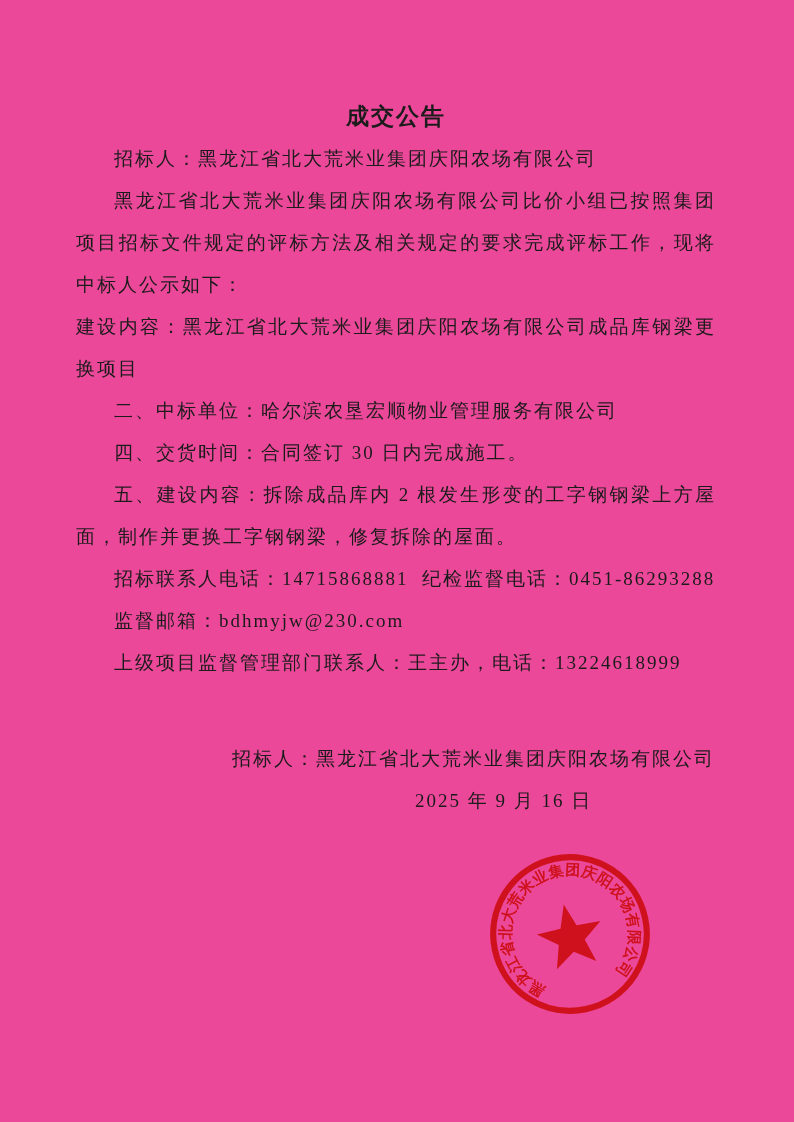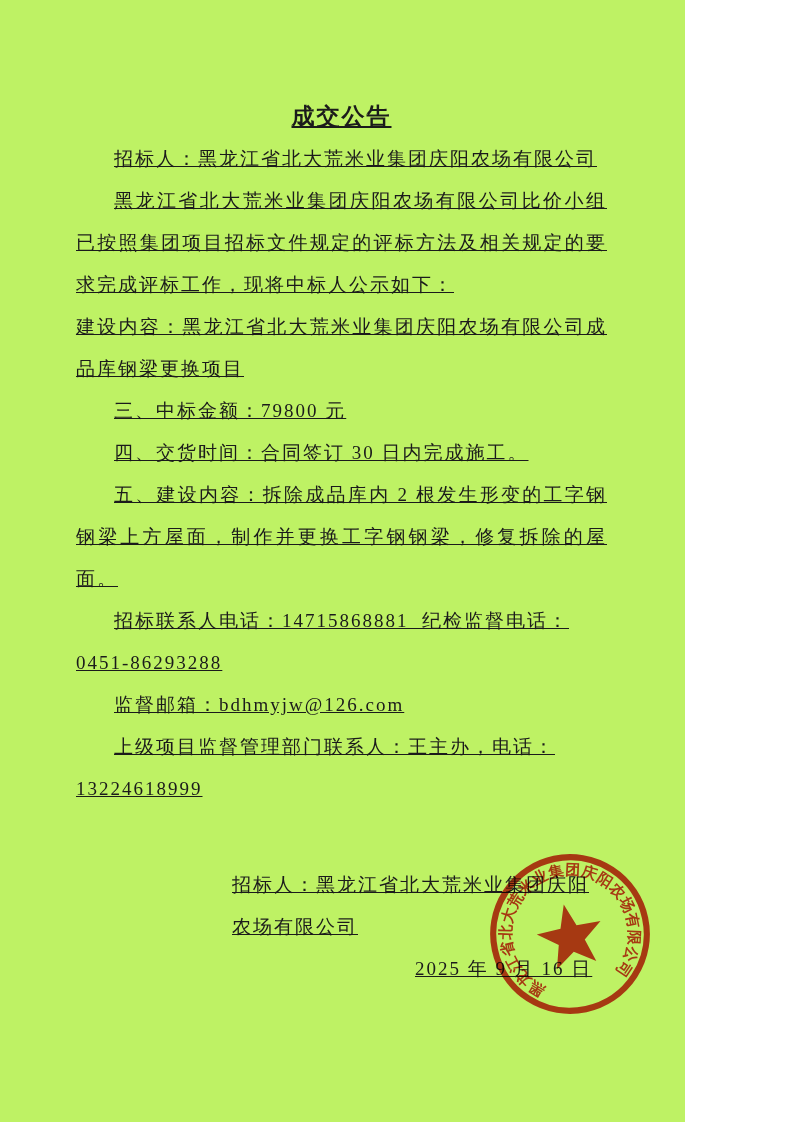--- a/index.html
+++ b/index.html
@@ -2,29 +2,28 @@
 <html><head>
 <meta charset="utf-8">
 <style>
   html, body {
     margin: 0;
     padding: 0;
     background: #ffffff;
   }
   .page {
     position: relative;
-    width: 685px;
+    width: 794px;
     height: 1122px;
     box-sizing: border-box;
     padding: 96px 78px 0 76px;
     overflow: hidden;
-    background: #bef264;
+    background: #ec4899;
     font-family: "Liberation Serif", serif;
     color: #1b1b1b;
-    text-decoration: underline;
   }
   .doc-title {
     margin: 0;
     font-size: 23px;
     font-weight: bold;
     text-align: center;
     letter-spacing: 2px;
     line-height: 42px;
   }
   .para {
@@ -70,25 +69,25 @@
 <body>
 
 <div class="page">
 
   <h1 class="doc-title">成交公告</h1>
 
   <div id="paragraphs">
       <p class="para ind">招标人：黑龙江省北大荒米业集团庆阳农场有限公司</p>
       <p class="para ind just">黑龙江省北大荒米业集团庆阳农场有限公司比价小组已按照集团项目招标文件规定的评标方法及相关规定的要求完成评标工作，现将中标人公示如下：</p>
       <p class="para just">建设内容：黑龙江省北大荒米业集团庆阳农场有限公司成品库钢梁更换项目</p>
-      <p class="para ind">三、中标金额：79800 元</p>
+      <p class="para ind">二、中标单位：哈尔滨农垦宏顺物业管理服务有限公司</p>
       <p class="para ind">四、交货时间：合同签订 30 日内完成施工。</p>
       <p class="para ind just">五、建设内容：拆除成品库内 2 根发生形变的工字钢钢梁上方屋面，制作并更换工字钢钢梁，修复拆除的屋面。</p>
       <p class="para ind">招标联系人电话：14715868881  纪检监督电话：0451-86293288</p>
-      <p class="para ind">监督邮箱：bdhmyjw@126.com</p>
+      <p class="para ind">监督邮箱：bdhmyjw@230.com</p>
       <p class="para ind">上级项目监督管理部门联系人：王主办，电话：13224618999</p>
     </div>
 
   <div class="spacer"></div>
 
   <p class="sign-name">招标人：黑龙江省北大荒米业集团庆阳农场有限公司</p>
 
   <p class="sign-date">2025 年 9 月 16 日</p>
 
   <div class="stamp">

